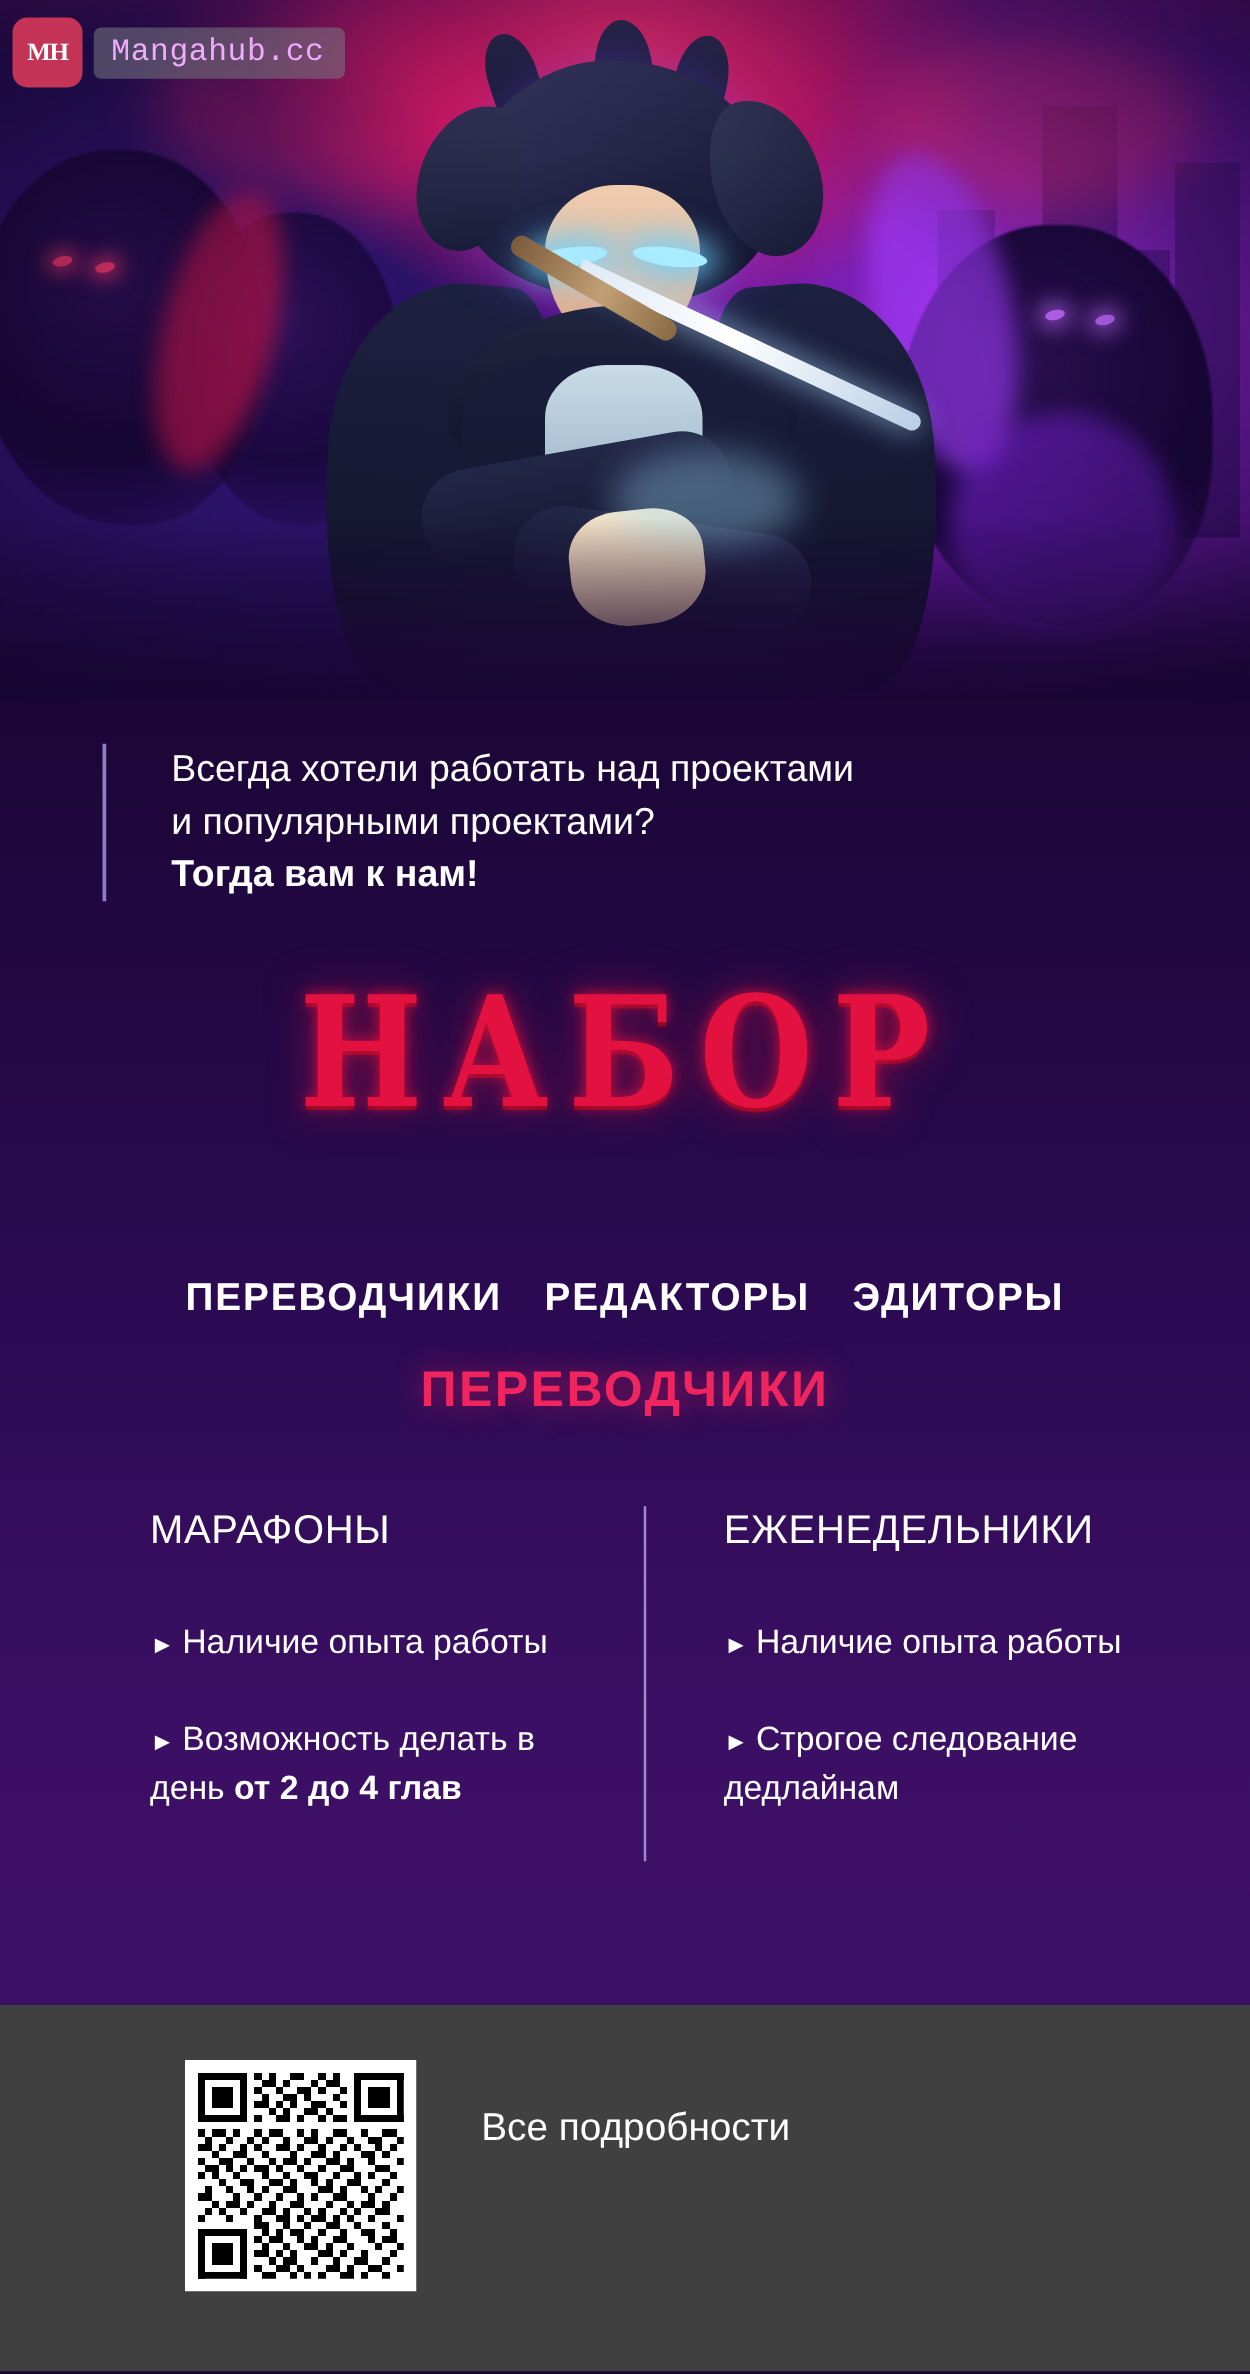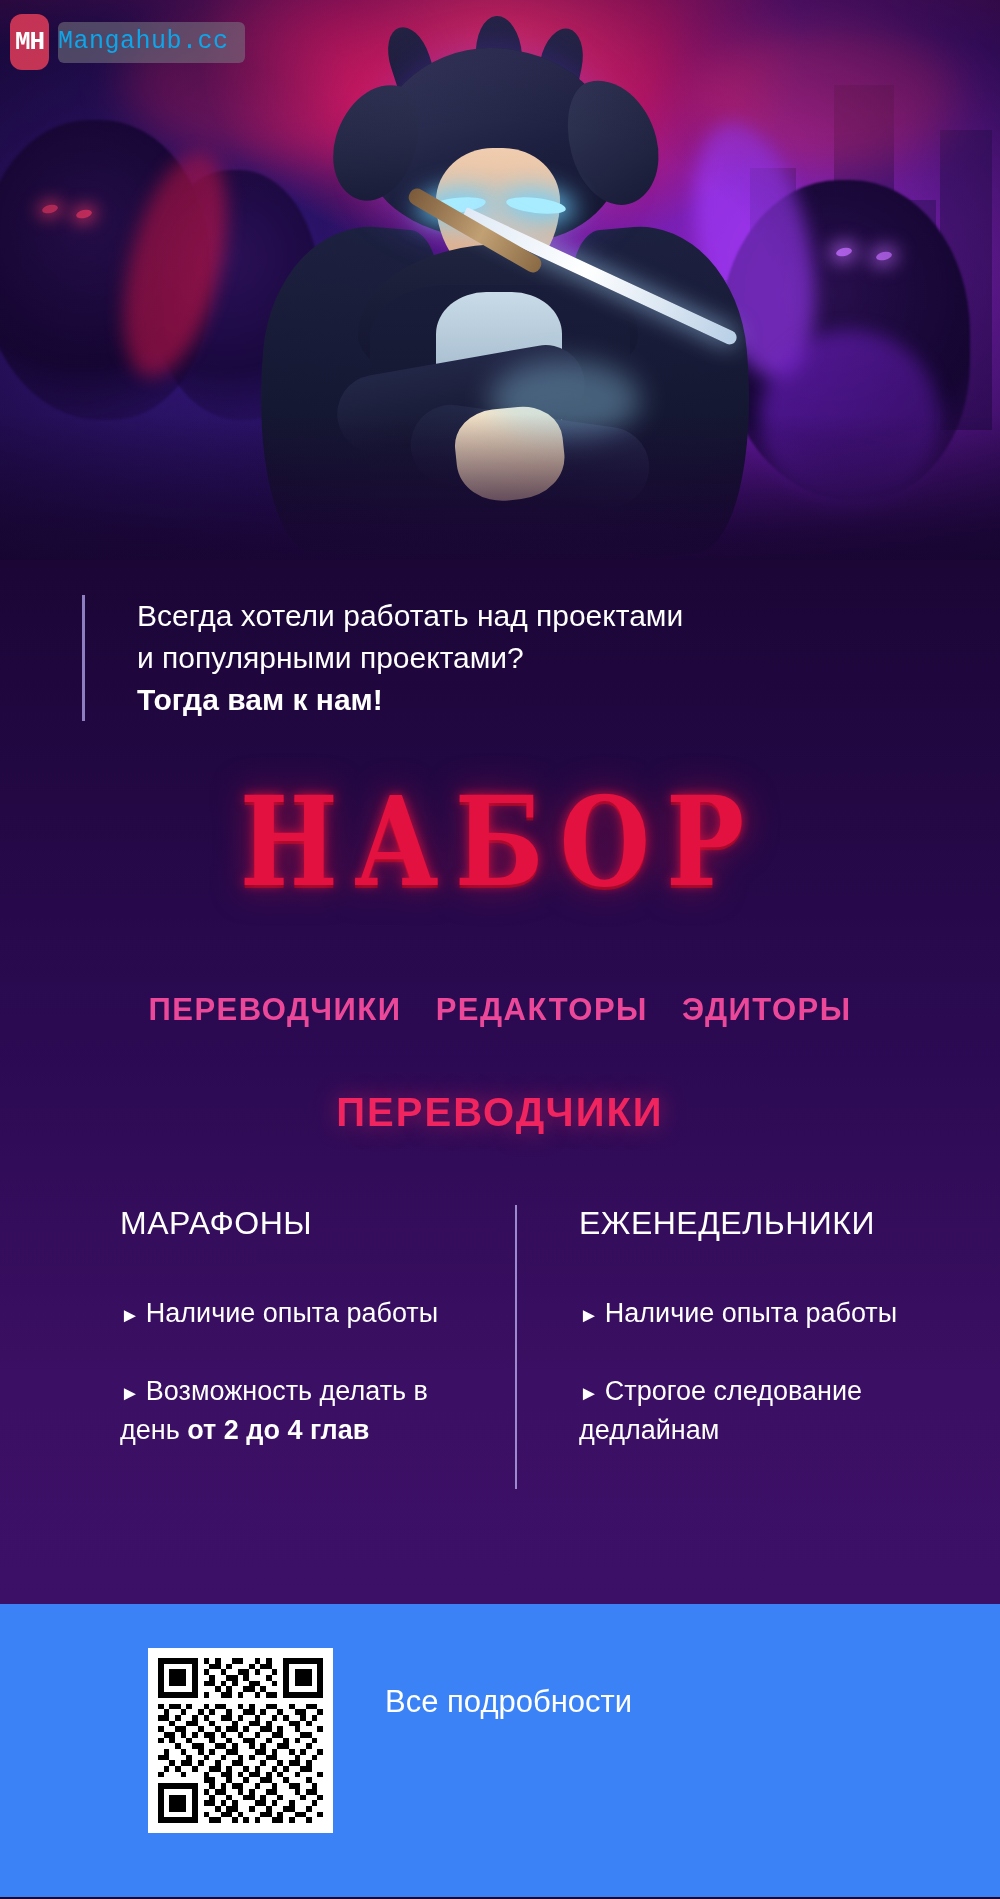--- a/index.html
+++ b/index.html
@@ -22,40 +22,40 @@
   .watermark {
     position: absolute;
     top: 14px;
     left: 10px;
     display: flex;
     align-items: center;
     z-index: 40;
     height: 56px;
   }
   .wm-logo {
-    width: 39px;
+    width: 56px;
     height: 56px;
     border-radius: 12px;
     background: rgba(238, 62, 90, 0.80);
     display: flex;
     align-items: center;
     justify-content: center;
     color: #ffffff;
-    font-size: 26px;
+    font-size: 20px;
     font-weight: bold;
     letter-spacing: -1px;
-    font-family: Liberation Mono, monospace;
+    font-family: Liberation Serif, serif;
   }
   .wm-text {
     margin-left: 9px;
     background: rgba(120, 120, 130, 0.55);
-    color: #0ea5e9;
+    color: #f0abfc;
     font-family: "Liberation Mono", monospace;
     font-size: 25px;
-    padding: 5px 16px 7px 0;
+    padding: 5px 16px 7px 14px;
     border-radius: 6px;
     letter-spacing: 0.5px;
     white-space: nowrap;
     text-align: right;
   }
 
   
   .hero {
     position: absolute;
     top: 0;
@@ -309,25 +309,25 @@
     color: #e2113f;
     text-shadow:
       0 0 10px rgba(226,17,63,0.85),
       0 0 32px rgba(226,17,63,0.55),
       0 3px 0 #7a0722;
     transform: scaleY(1.18);
   }
 
   .roles {
     position: absolute;
-    top: 992px;
+    top: 1020px;
     left: 0;
     width: 1000px;
     text-align: center;
-    color: #ec4899;
+    color: #ffffff;
     font-size: 31px;
     font-weight: bold;
     letter-spacing: 1.5px;
   }
   .roles span { margin: 0 12px; }
 
   .trebovaniya {
     position: absolute;
     top: 1090px;
     left: 0;
@@ -377,21 +377,21 @@
   }
   .item b { font-weight: 700; }
 
   
   .footer {
     position: absolute;
     left: 0;
     top: 1604px;
     width: 1000px;
     height: 293px;
-    background: #3b82f6;
+    background: #404040;
   }
   .qr {
     position: absolute;
     left: 148px;
     top: 44px;
     width: 185px;
     height: 185px;
     background: #ffffff;
     padding: 10px;
     box-sizing: border-box;

